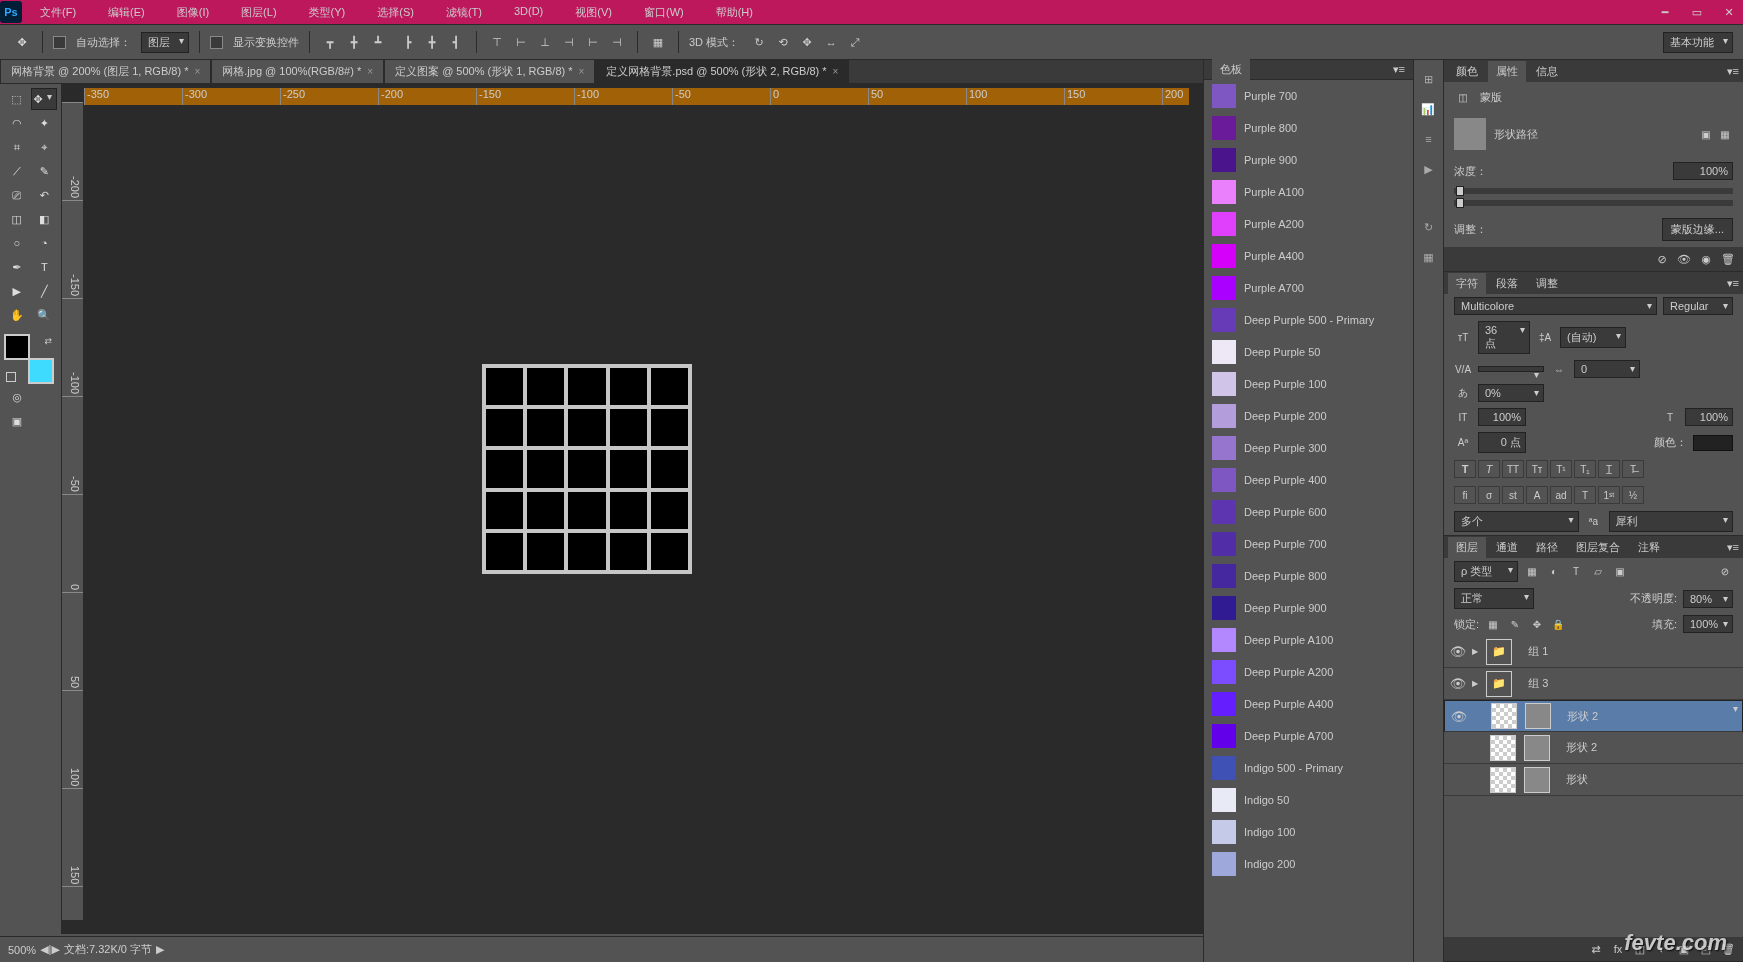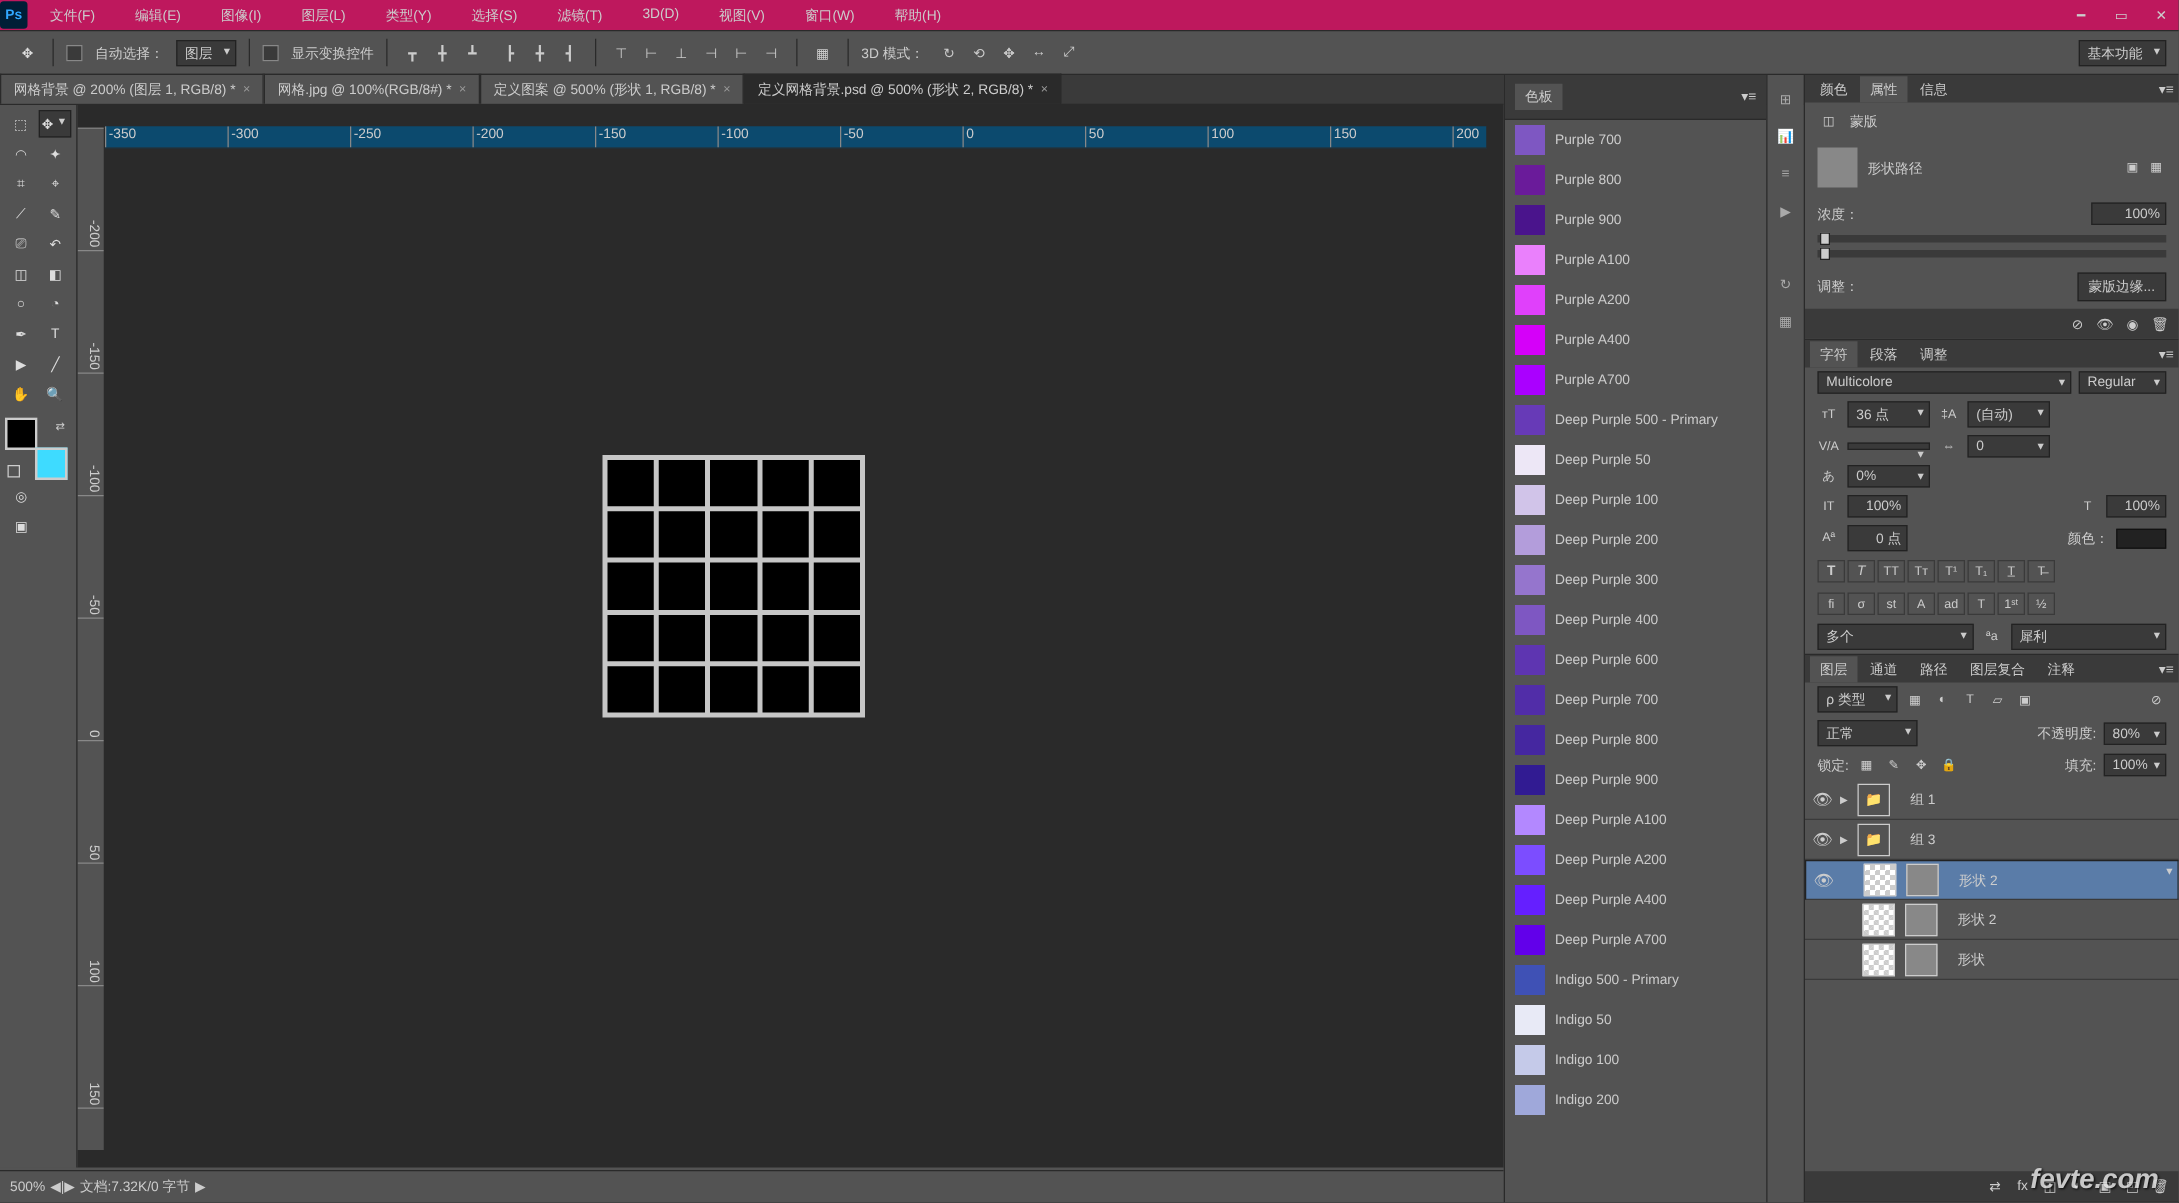--- a/index.html
+++ b/index.html
@@ -26,30 +26,30 @@
 .toolbox{width:62px;background:#535353;border-right:1px solid #2a2a2a;display:flex;flex-direction:column;padding:4px;gap:2px}
 .toolrow{display:flex;gap:2px}
 .tbtn{width:26px;height:22px;display:flex;align-items:center;justify-content:center;position:relative;cursor:pointer;color:#ddd}
 .tbtn.sel{background:#3a3a3a}
 .fgbg{position:relative;width:50px;height:50px;margin-top:6px}
 .fgsw{position:absolute;width:26px;height:26px;border:2px solid #ccc;background:#000;top:0;left:0}
 .bgsw{position:absolute;width:26px;height:26px;border:2px solid #ccc;background:#3edbff;bottom:0;right:0}
 .fgbg-reset{position:absolute;bottom:2px;left:2px;width:10px;height:10px;border:1px solid #ccc}
 .fgbg-swap{position:absolute;top:2px;right:2px;font-size:9px}
 .canvaswrap{flex:1;background:#2a2a2a;position:relative;overflow:hidden}
-.ruler-h{position:absolute;top:17px;left:22px;right:14px;height:18px;background:#0c4a6e;border-bottom:1px solid #2a2a2a;display:flex;font-size:9px;overflow:hidden}
+.ruler-h{position:absolute;top:4px;left:22px;right:14px;height:18px;background:#a16207;border-bottom:1px solid #2a2a2a;display:flex;font-size:9px;overflow:hidden}
 .ruler-v{position:absolute;top:18px;left:0;width:22px;bottom:14px;background:#535353;border-right:1px solid #2a2a2a;display:flex;flex-direction:column;font-size:9px;overflow:hidden}
 .tick{flex:0 0 98px;position:relative;color:#ccc;padding-left:2px;border-left:1px solid #888}
 .tickv{flex:0 0 98px;position:relative;color:#ccc;writing-mode:vertical-rl;border-top:1px solid #888;text-align:right;padding:2px}
 .canvas{position:absolute;top:280px;left:420px;width:210px;height:210px;background:#c6c6c6;display:grid;grid-template-columns:repeat(5,1fr);grid-template-rows:repeat(5,1fr);gap:4px;padding:4px}
 .cell{background:#000}
 .statusbar{position:absolute;bottom:0;left:0;right:540px;height:26px;background:#535353;border-top:1px solid #2a2a2a;display:flex;align-items:center;padding:0 8px;gap:4px}
 .rightpanels{position:absolute;top:60px;right:0;width:540px;bottom:0;display:flex}
 .swatchcol{width:210px;background:#535353;border-left:1px solid #2a2a2a;display:flex;flex-direction:column}
-.panelhead{height:36px;background:#3a3a3a;display:flex;align-items:center;padding:0 8px;border-bottom:1px solid #2a2a2a;font-size:11px;gap:10px}
+.panelhead{height:20px;background:#3a3a3a;display:flex;align-items:center;padding:0 8px;border-bottom:1px solid #2a2a2a;font-size:11px;gap:10px}
 .paneltab{padding:3px 8px;cursor:pointer}
 .paneltab.active{background:#535353}
 .swatchlist{flex:1;overflow-y:auto;scrollbar-width:thin}
 .swrow{height:32px;display:flex;align-items:center;cursor:pointer}
 .swch{width:24px;height:24px;margin:0 8px;flex-shrink:0}
 .swname{font-size:11px}
 .dockcol{width:30px;background:#535353;border-left:1px solid #2a2a2a;display:flex;flex-direction:column;align-items:center;gap:8px;padding:8px 0}
 .dockicon{width:22px;height:22px;display:flex;align-items:center;justify-content:center;color:#aaa;cursor:pointer}
 .propscol{width:300px;background:#535353;border-left:1px solid #2a2a2a;display:flex;flex-direction:column}
 .section{background:#535353;border-bottom:1px solid #2a2a2a}
@@ -453,21 +453,21 @@
         <span class="paneltab">段落</span>
         <span class="paneltab">调整</span>
         <span style="margin-left:auto">▾≡</span>
       </div>
       <div class="charrow">
         <div class="sel" style="flex:1">Multicolore</div>
         <div class="sel" style="width:70px">Regular</div>
       </div>
       <div class="charrow">
         <span class="charicon">тТ</span>
-          <div class="sel" style="width:66px">36 点</div>
+          <div class="sel" style="width:52px">36 点</div>
         <span class="charicon">‡А</span>
           <div class="sel" style="width:66px">(自动)</div>
       </div>
       <div class="charrow">
         <span class="charicon">V/A</span>
           <div class="sel" style="width:66px"></div>
         <span class="charicon">⇔</span>
           <div class="sel" style="width:66px">0</div>
       </div>
       <div class="charrow">

